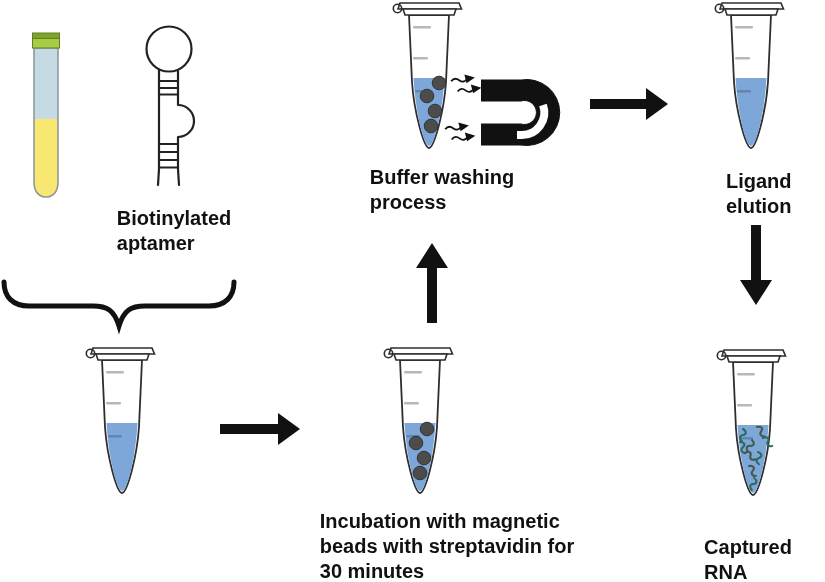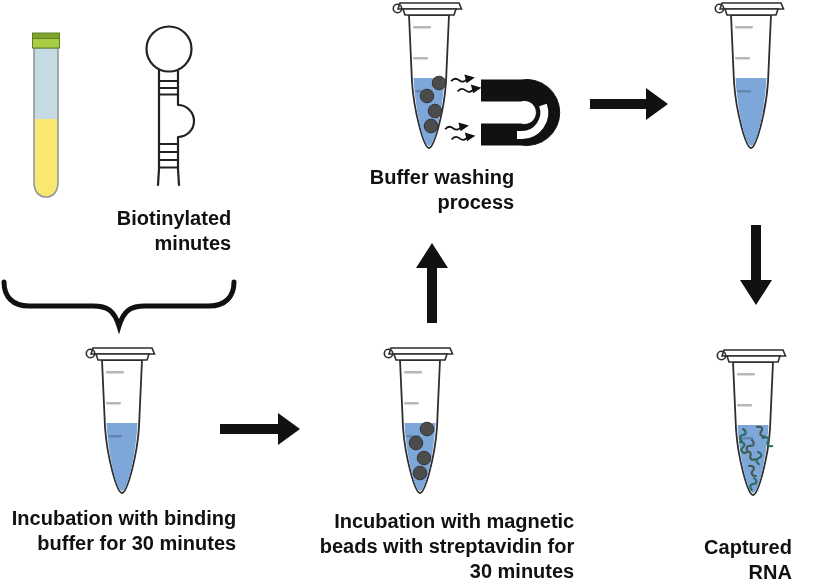--- a/index.html
+++ b/index.html
@@ -4,21 +4,21 @@
 <style>
   html,body{margin:0;padding:0;background:#fff;}
   .canvas{
     position:relative; width:825px; height:582px; background:#fff; overflow:hidden;
     font-family:"Liberation Sans","DejaVu Sans",sans-serif;
   }
   .abs{position:absolute;}
   .lbl{
     position:absolute; transform:translateX(-50%);
     font-weight:bold; font-size:20px; line-height:25px;
-    white-space:pre-line; text-align:right; color:var(--ink-black,#111);
+    white-space:pre-line; text-align:left; color:var(--ink-black,#111);
   }
   
   .tube-body{fill:#fff; stroke:var(--outline-dark,#2e2e2e); stroke-width:1.8;}
   .cap{fill:#fff; stroke:var(--outline-dark,#2e2e2e); stroke-width:1.6;}
   .cap-curl{fill:none; stroke:var(--outline-dark,#2e2e2e); stroke-width:1.6;}
   .mark{fill:var(--mark-gray,#b8b8b8);}
   .mark-b{fill:var(--mark-blue,#6286ad);}
   .liquid{fill:var(--liquid-blue,#7ea8da);}
   .bead{fill:var(--bead-gray,#4c4c4c); stroke:#333; stroke-width:1;}
   
@@ -90,32 +90,30 @@
     <line class="apt" x1="24" y1="72.5" x2="43" y2="72.5"></line>
     <path class="apt-fill" d="M43,83 A16,16 0 1 1 43,115" fill="#fff"></path>
     <line class="apt" x1="24" y1="122" x2="43" y2="122"></line>
     <line class="apt" x1="24" y1="130" x2="43" y2="130"></line>
     <line class="apt" x1="24" y1="138" x2="43" y2="138"></line>
     <line class="apt" x1="24" y1="145.5" x2="43" y2="145.5"></line>
     <circle class="apt-fill" cx="34" cy="27" r="22.5"></circle>
   </svg>
 
   <div class="lbl" style="left:174px;top:206px">Biotinylated
-minutes</div>
+aptamer</div>
 
   <svg class="abs" style="left:0;top:277px" width="240" height="58" viewBox="0 0 240 58">
     <path class="brace" d="M4,5 C4,20 13,29 29,29 L93,29 C107,29 114,33 119,49 C124,33 131,29 145,29 L209,29 C225,29 234,20 234,5"></path>
   </svg>
 
   <svg class="abs" style="left:82px;top:345px" width="80" height="154" viewBox="0 0 80 154">
     <use href="#tube-shape"></use>
       <use href="#tube-liquid"></use>
   </svg>
-  <div class="lbl" style="left:124px;top:506px">Incubation with binding
-buffer for 30 minutes</div>
 
   <svg class="abs" style="left:220px;top:412px" width="82" height="34" viewBox="0 0 82 34">
     <polygon class="flow" points="0,12 58,12 58,1 80,17 58,33 58,22 0,22"></polygon>
   </svg>
 
   <svg class="abs" style="left:380px;top:345px" width="80" height="154" viewBox="0 0 80 154">
     <use href="#tube-shape"></use>
       <use href="#tube-liquid"></use>
     <g>
       <circle class="bead" cx="47" cy="84" r="6.8"></circle>
@@ -165,20 +163,21 @@
 process</div>
 
   <svg class="abs" style="left:590px;top:87px" width="80" height="34" viewBox="0 0 80 34">
     <polygon class="flow" points="0,12 56,12 56,1 78,17 56,33 56,22 0,22"></polygon>
   </svg>
 
   <svg class="abs" style="left:711px;top:0" width="80" height="154" viewBox="0 0 80 154">
     <use href="#tube-shape"></use>
       <use href="#tube-liquid"></use>
   </svg>
+  <div class="lbl" style="left:759px;top:169px">Ligand elution</div>
 
   <svg class="abs" style="left:739px;top:225px" width="34" height="82" viewBox="0 0 34 82">
     <polygon class="flow" points="12,0 12,55 1,55 17,80 33,55 22,55 22,0"></polygon>
   </svg>
 
   <svg class="abs" style="left:713px;top:347px" width="80" height="154" viewBox="0 0 80 154">
     <use href="#tube-shape"></use>
       <use href="#tube-liquid"></use>
     <g>
       <use href="#rna-squig" class="rna-a" transform="translate(30,82) rotate(25)"></use>

